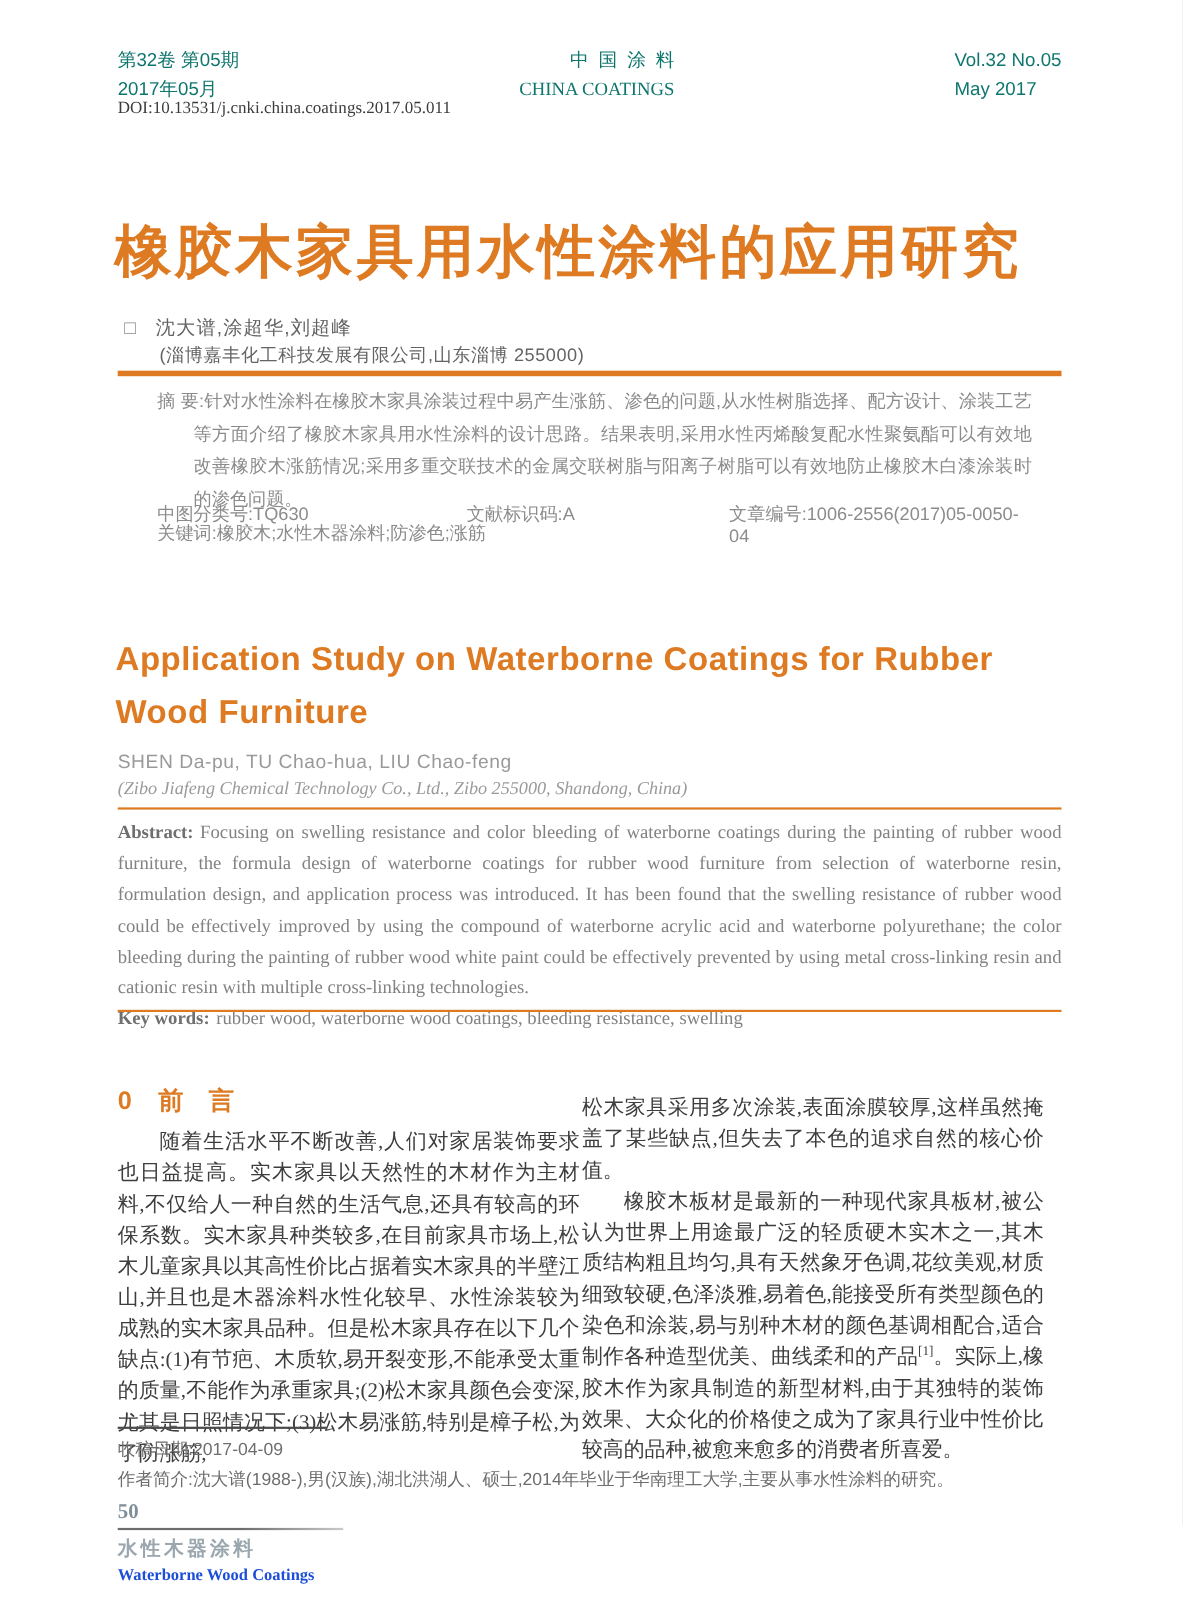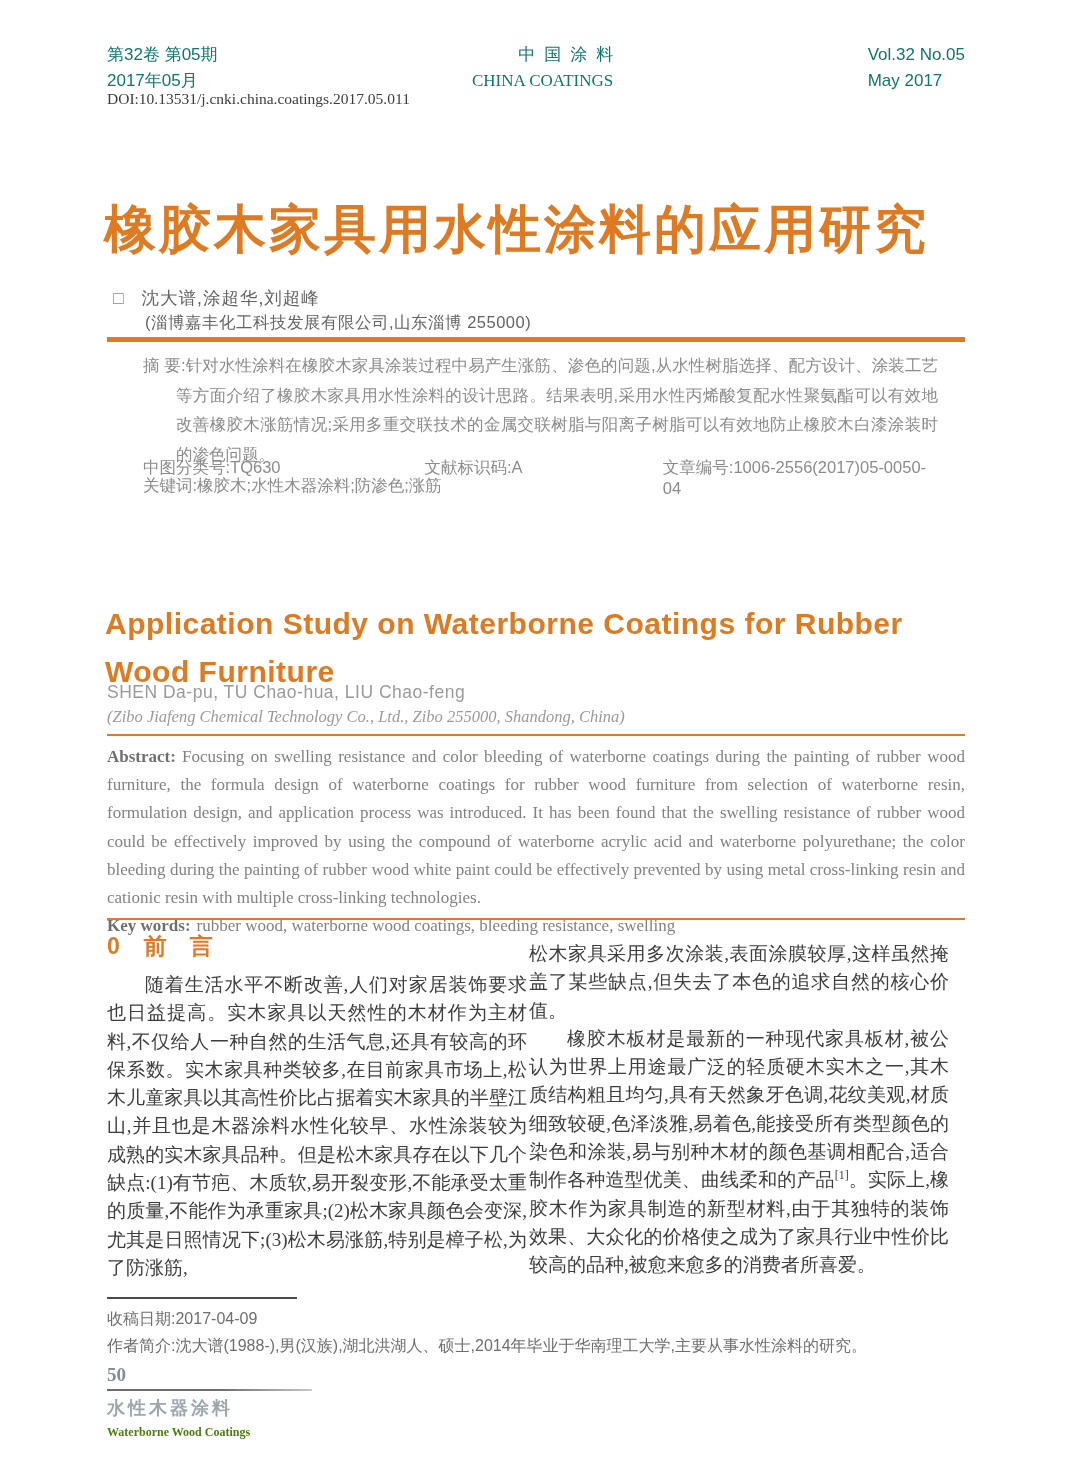--- a/index.html
+++ b/index.html
@@ -55,21 +55,21 @@
   .abs-zh{padding-left:33px;text-indent:-33px;}
   .kw-zh{margin-top:2px;}
   .meta-row{
     position:absolute;top:457px;left:143px;width:795px;
     color:#8b8b8b;font-size:16.5px;display:flex;
   }
   .meta-item.m1{width:288px;}
   .meta-item.m2{width:244px;}
   
   .en-title{
-    position:absolute;top:600px;left:105px;width:880px;
+    position:absolute;top:576px;left:105px;width:880px;
     font-size:30px;font-weight:bold;color:#dd7a22;
     line-height:48px;letter-spacing:0.5px;
   }
   .authors-en{
     position:absolute;top:682px;left:107px;
     font-size:17.5px;color:#9a9a9a;letter-spacing:0.5px;
   }
   .affil-en{
     position:absolute;top:707px;left:107px;
     font-family:"Liberation Serif","DejaVu Serif",serif;
@@ -81,21 +81,21 @@
   
   .abs-en-block{
     position:absolute;top:743px;left:107px;width:858px;
     font-family:"Liberation Serif","DejaVu Serif",serif;
     font-size:17px;line-height:28.2px;color:#828282;
     text-align:justify;
   }
   .abs-en-block b{color:#6f6f6f;margin-right:6px;}
   
   .columns{
-    position:absolute;top:932px;left:107px;width:858px;
+    position:absolute;top:986px;left:107px;width:858px;
     display:flex;gap:2px;
   }
   .col{
     width:420px;
     font-family:"Liberation Serif","DejaVu Serif",serif;
     font-size:19px;line-height:28.3px;color:#3d3d3d;
     text-align:justify;
   }
   .col-right{padding-top:8px;}
   .sec-head{
@@ -123,21 +123,21 @@
     width:205px;height:2px;margin-top:2px;
     background:linear-gradient(to right,#6d6d6d 55%,#c9c9c9 100%);
   }
   .fcol-zh{
     margin-top:5px;font-weight:bold;font-size:18px;color:#9aa7ae;
     letter-spacing:3px;
     font-family:"Liberation Serif","DejaVu Serif",serif;
   }
   .fcol-en{
     font-family:"Liberation Serif","DejaVu Serif",serif;
-    font-weight:bold;font-size:12px;color:#4d7c0f;line-height:25px;
+    font-weight:bold;font-size:15px;color:#1d4ed8;line-height:25px;
   }
 </style>
 </head>
 <body>
 
 <div class="page">
 
   <div class="jheader">
     <div class="jh-left">
       <div>第32卷 第05期</div>

